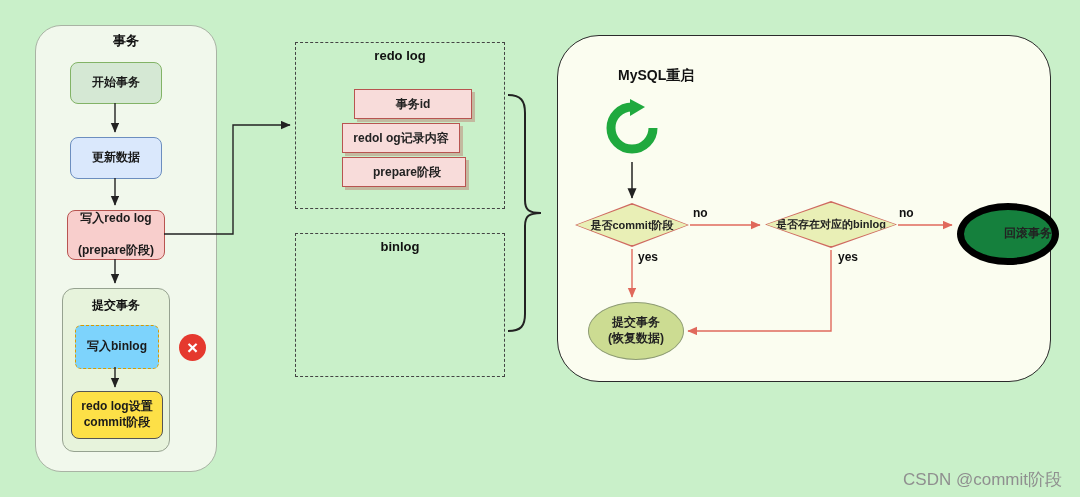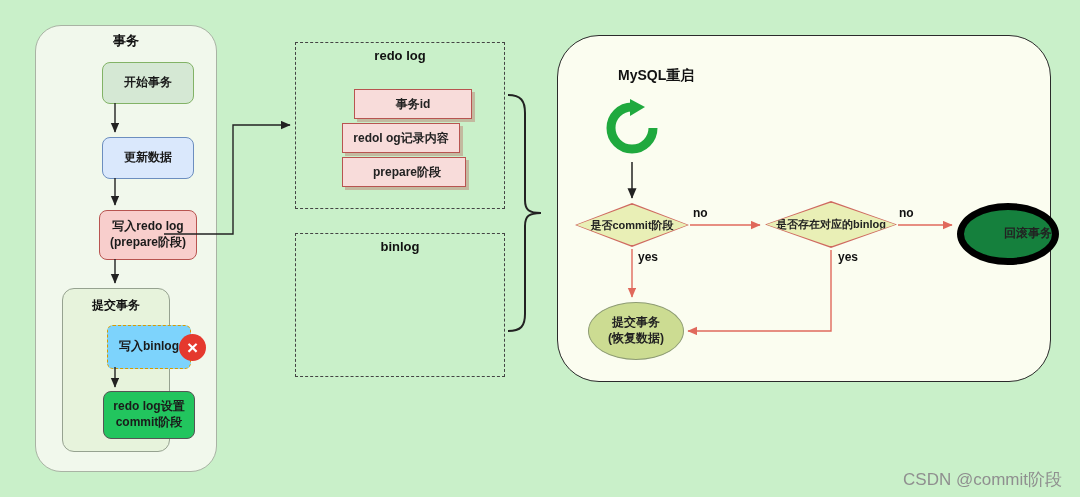--- a/index.html
+++ b/index.html
@@ -7,26 +7,26 @@
   .stage{position:relative;width:1080px;height:497px;background:#c9f0c9;overflow:hidden;}
 
   
   .panel-left{position:absolute;left:35px;top:25px;width:180px;height:445px;background:#f1f8ec;border:1px solid #a9b3a4;border-radius:26px;}
   .panel-right{position:absolute;left:557px;top:35px;width:492px;height:345px;background:#fbfdf0;border:1.6px solid #2b2b2b;border-radius:42px;}
   .dashed-box{position:absolute;border:1.6px dashed #444;background:transparent;}
   .box-title{position:absolute;left:0;right:0;text-align:center;font-weight:700;font-size:13px;color:#111;}
 
   
   .node{position:absolute;display:flex;flex-direction:column;align-items:center;justify-content:center;
-        font-size:12px;font-weight:700;text-align:center;line-height:1.3;color:#1a1a1a;border-radius:8px;white-space:nowrap;margin-left:32px;}
+        font-size:12px;font-weight:700;text-align:center;line-height:1.3;color:#1a1a1a;border-radius:8px;white-space:nowrap;}
   .node-start{background:#d5e8d4;border:1.4px solid #82b366;}
   .node-update{background:#dae8fc;border:1.4px solid #6c8ebf;}
   .node-prepare{background:#f8cecc;border:1.4px solid #b85450;}
   .node-binlog{background:#7dd3fc;border:1.6px dashed #d79b00;border-radius:6px;}
-  .node-commitset{background:#22c55e;border:1.4px solid #555;}
+  .node-commitset{background:#fde047;border:1.4px solid #555;}
   .commit-group{position:absolute;background:#e7f3dc;border:1px solid #96a290;border-radius:12px;}
   .group-title{position:absolute;left:0;right:0;top:8px;text-align:center;font-size:12px;font-weight:700;color:#111;}
 
   
   .redo-item{position:absolute;left:46px;width:116px;height:28px;background:#f8dcda;border:1px solid #b85450;
              box-shadow:3px 3px 0 rgba(184,84,80,.35);display:flex;align-items:center;justify-content:center;
              font-size:12px;font-weight:700;color:#222;white-space:nowrap;}
 
   
   .diamond{position:absolute;clip-path:polygon(50% 0,100% 50%,50% 100%,0 50%);background:#cf6a60;}
@@ -61,21 +61,21 @@
   </div>
 
   <div class="node node-start" style="left:70px;top:62px;width:90px;height:40px;">
     <span>开始事务</span>
   </div>
 
   <div class="node node-update" style="left:70px;top:137px;width:90px;height:40px;">
     <span>更新数据</span>
   </div>
 
-  <div class="node node-prepare" style="left:67px;top:210px;width:96px;height:48px;">
+  <div class="node node-prepare" style="left:67px;top:210px;width:96px;height:48px;justify-content:space-between;">
     <span>写入redo log</span>
     <span>(prepare阶段)</span>
   </div>
 
   <div class="commit-group" style="left:62px;top:288px;width:106px;height:162px;">
     <div class="group-title">提交事务</div>
     <div class="node node-binlog" style="left:12px;top:36px;width:82px;height:42px;">
       <span>写入binlog</span>
     </div>
     <div class="node node-commitset" style="left:8px;top:102px;width:90px;height:46px;">

